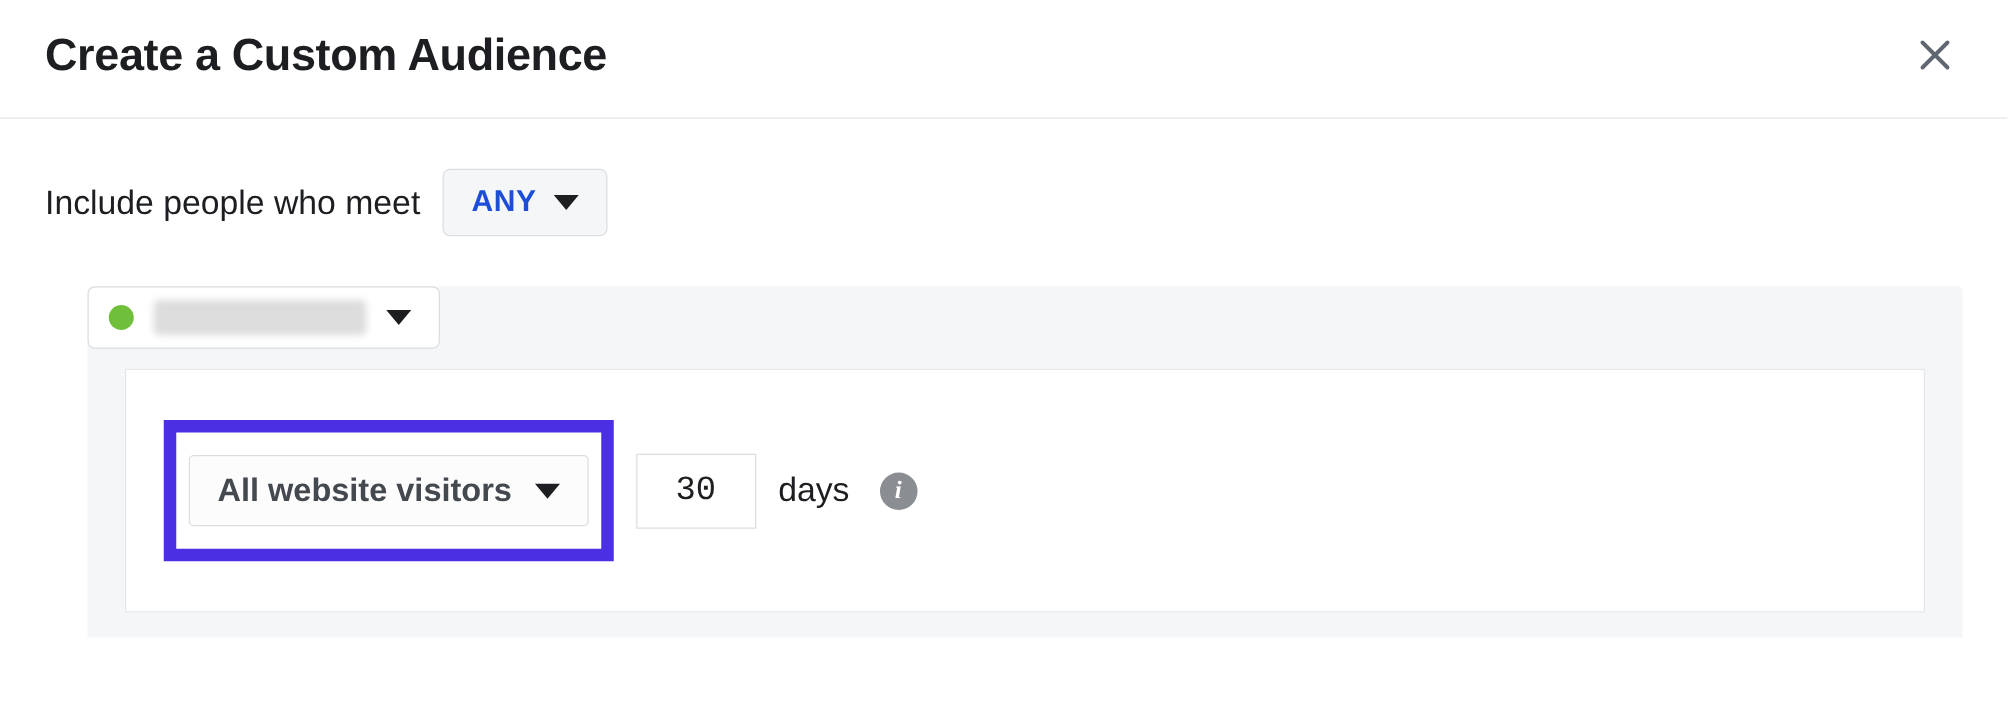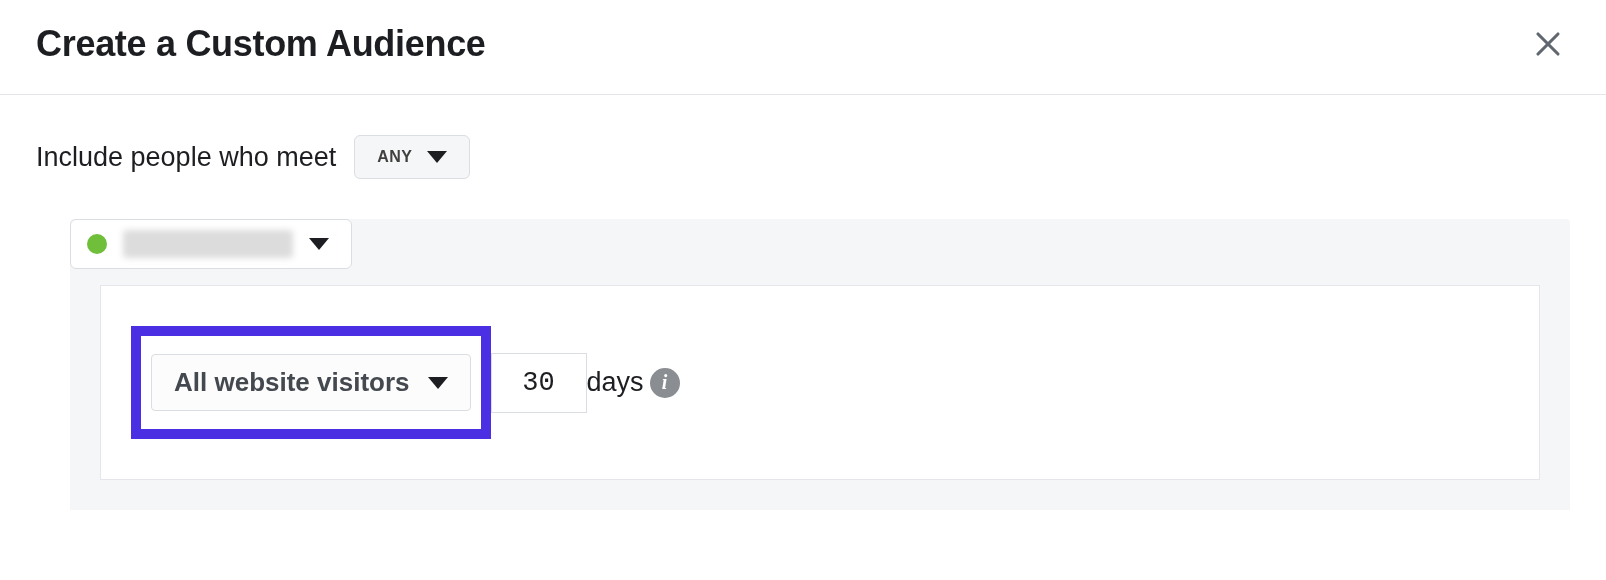--- a/index.html
+++ b/index.html
@@ -55,23 +55,23 @@
 
   .dd {
     display: inline-flex;
     align-items: center;
     gap: 14px;
     border: 1px solid #dadde1;
     background: #f5f6f7;
     border-radius: 6px;
     padding: 12px 22px;
     cursor: pointer;
-    font-size: 16px;
+    font-size: 24px;
     font-weight: 700;
-    color: #404040;
+    color: #1d4ed8;
   }
   .dd.any { letter-spacing: 0.5px; }
   .caret-down {
     width: 0; height: 0;
     border-left: 10px solid transparent;
     border-right: 10px solid transparent;
     border-top: 12px solid #1c1e21;
   }
 
   .criteria-block {
@@ -106,20 +106,21 @@
     filter: blur(3px);
   }
 
   .rule-card {
     margin: 0 30px;
     background: #fff;
     border: 1px solid #e4e6eb;
     padding: 40px 30px;
     display: flex;
     align-items: center;
+    gap: 18px;
     font-size: 27px;
   }
 
   .highlight-box {
     border: 10px solid #4b2fe3;
     padding: 18px 10px;
     display: inline-flex;
     align-items: center;
   }
 

